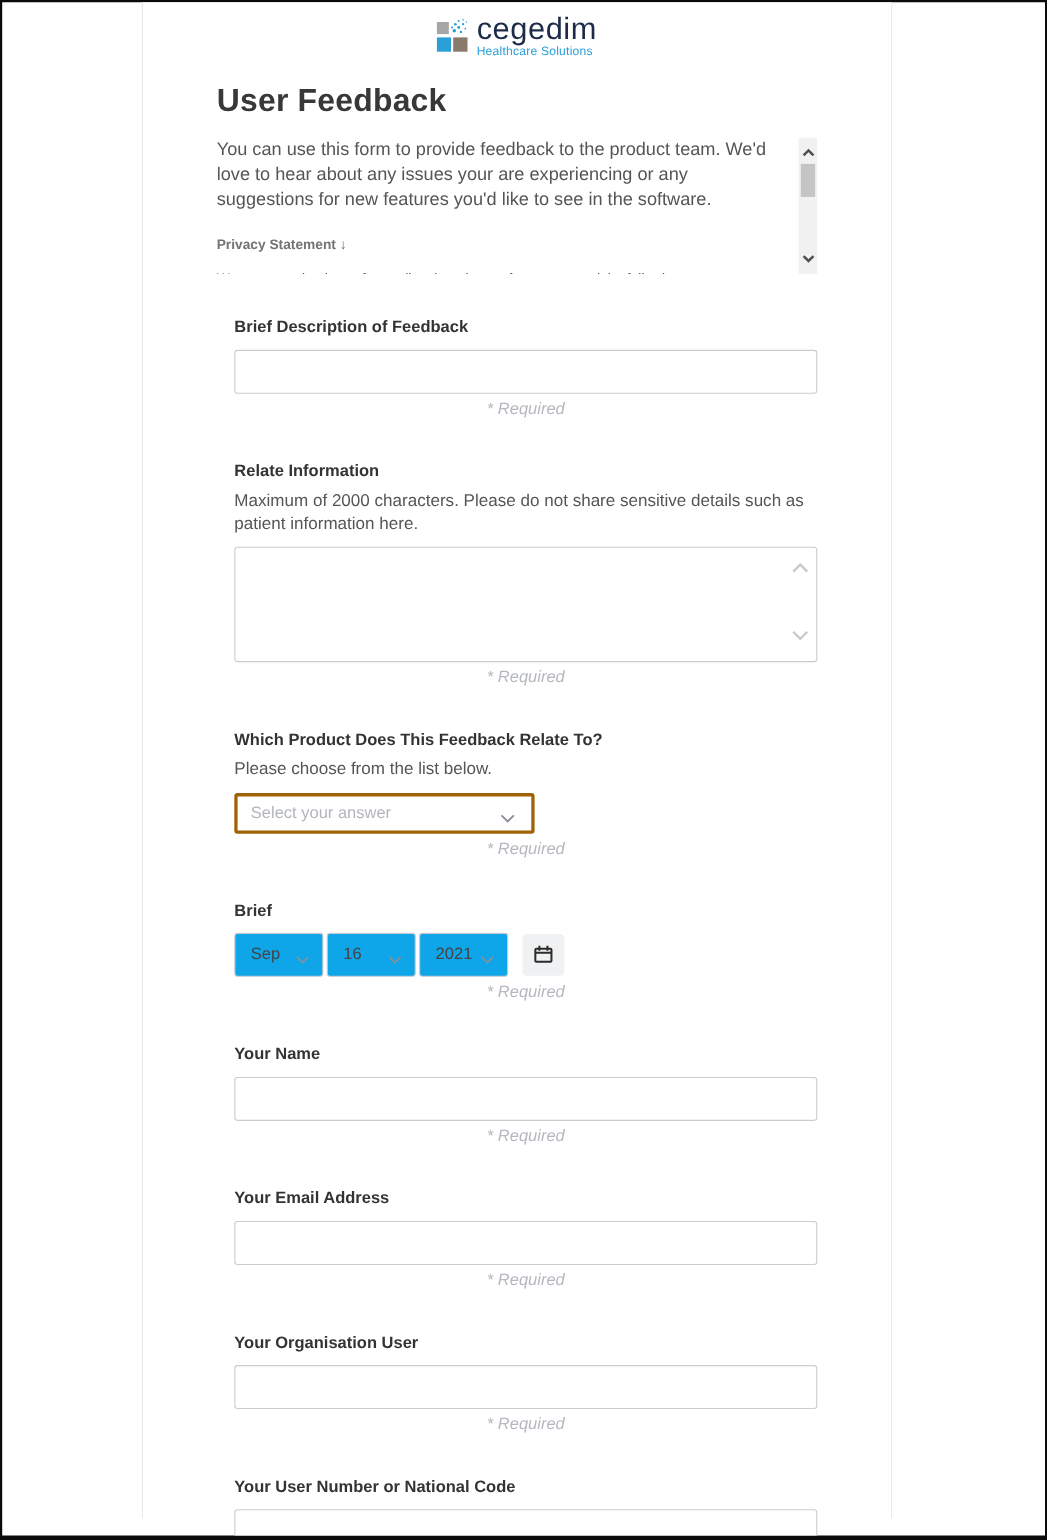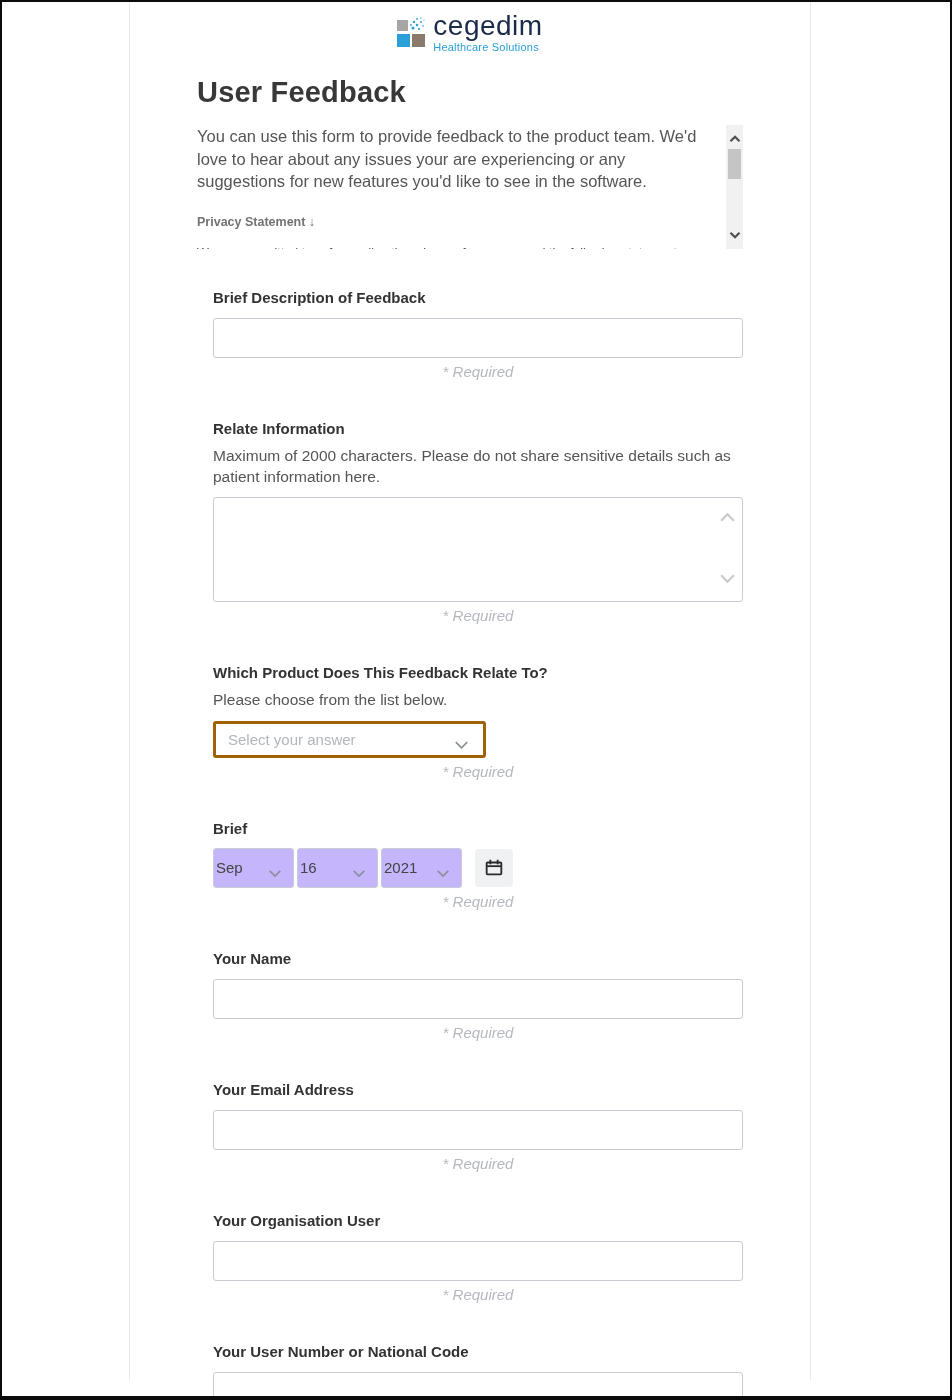--- a/index.html
+++ b/index.html
@@ -92,22 +92,22 @@
     border: 3px solid #a16207; border-radius: 3px; background: #fff;
     display: flex; align-items: center; padding: 0 36px 0 12px;
     cursor: pointer;
   }
   .select-box .placeholder { font-size: 15px; color: #b2b5bc; }
   .select-box .sel-chevron { position: absolute; right: 14px; top: 12px; color: #8a8f98; }
 
   .date-row { display: flex; align-items: center; margin-top: 9px; }
   .date-select {
     position: relative; width: 81px; height: 40px; margin-right: 3px;
-    border: 1px solid #c9ccd3; border-radius: 3px; background: #c4b5fd;
-    display: flex; align-items: center; padding-left: 2px; cursor: pointer;
+    border: 1px solid #c9ccd3; border-radius: 3px; background: #0ea5e9;
+    display: flex; align-items: center; padding-left: 14px; cursor: pointer;
   }
   .date-select .date-value { font-size: 15px; color: #444; }
   .date-select .sel-chevron { position: absolute; right: 11px; top: 15px; color: #8a8f98; }
   .calendar-btn {
     width: 38px; height: 38px; margin-left: 10px;
     background: #f0f1f2; border: none; border-radius: 4px;
     display: flex; align-items: center; justify-content: center;
     color: #2b2b2b; cursor: pointer; padding: 0;
   }
 </style>

